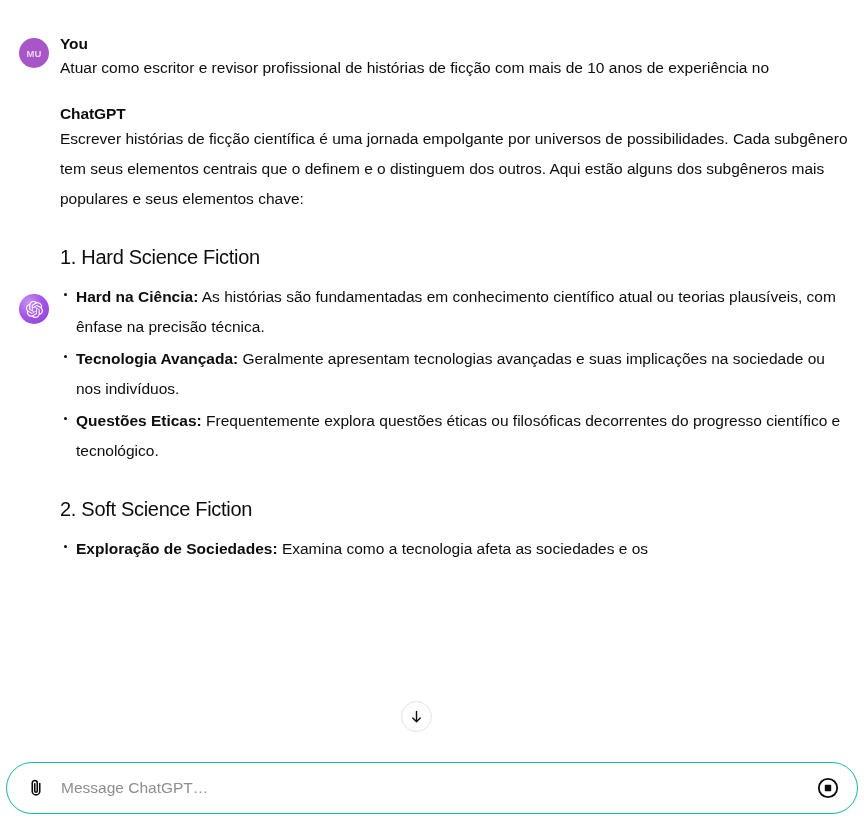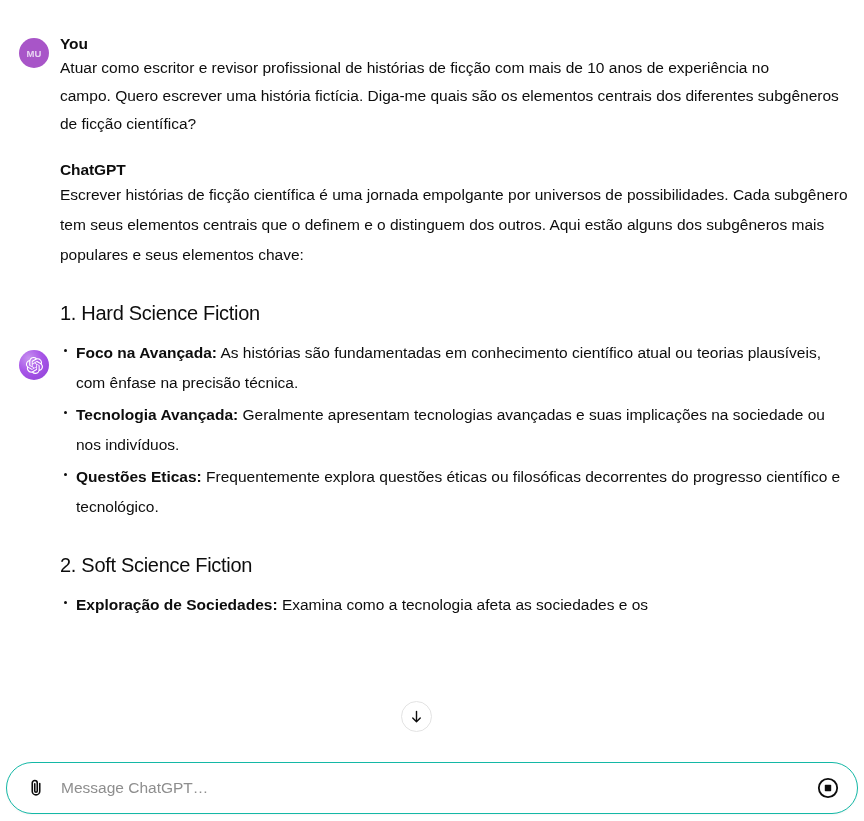--- a/index.html
+++ b/index.html
@@ -223,40 +223,39 @@
 
 <div id="conversation">
 
   <div class="turn user-turn">
     <div class="avatar user-avatar">
       <span>MU</span>
     </div>
     <div class="author">You</div>
     <div class="msg-body">
       <p>Atuar como escritor e revisor profissional de histórias de ficção com mais de 10 anos de experiência no</p>
-      <p>campo. Quero escrever uma história fictícia. Diga-me quais são os elementos centrais dos diferentes subgêneros de ficção científica?</p>
     </div>
   </div>
 
   <div class="turn assistant-turn">
     <div class="avatar gpt-avatar">
       <svg width="19" height="19" viewBox="0 0 24 24" fill="none" aria-hidden="true">
         <path d="M21.2 10.0a5.4 5.4 0 0 0-.46-4.43 5.45 5.45 0 0 0-5.87-2.61A5.42 5.42 0 0 0 10.8 1.2a5.45 5.45 0 0 0-5.2 3.77 5.4 5.4 0 0 0-3.6 2.62 5.45 5.45 0 0 0 .67 6.4 5.4 5.4 0 0 0 .46 4.43 5.45 5.45 0 0 0 5.87 2.61 5.4 5.4 0 0 0 4.07 1.82 5.45 5.45 0 0 0 5.2-3.78 5.4 5.4 0 0 0 3.6-2.62 5.45 5.45 0 0 0-.67-6.4zM13.08 21.1a4.04 4.04 0 0 1-2.6-.94l.13-.07 4.32-2.5a.7.7 0 0 0 .36-.61v-6.1l1.83 1.06a.07.07 0 0 1 .04.05v5.05a4.06 4.06 0 0 1-4.08 4.05zM4.33 17.37a4.03 4.03 0 0 1-.49-2.71l.13.08 4.33 2.5a.7.7 0 0 0 .71 0l5.28-3.05v2.11a.07.07 0 0 1-.03.06l-4.38 2.52a4.06 4.06 0 0 1-5.55-1.48zM3.19 8.3a4.04 4.04 0 0 1 2.11-1.78v5.14a.7.7 0 0 0 .35.6l5.27 3.04-1.83 1.06a.07.07 0 0 1-.06 0L4.66 13.8a4.06 4.06 0 0 1-1.48-5.54zm15.03 3.49L12.93 8.7l1.83-1.05a.07.07 0 0 1 .07 0l4.37 2.52a4.05 4.05 0 0 1-.62 7.3v-5.13a.7.7 0 0 0-.36-.6zm1.82-2.74l-.13-.08-4.32-2.52a.7.7 0 0 0-.71 0L9.6 9.5V7.4a.07.07 0 0 1 .03-.06l4.37-2.52a4.05 4.05 0 0 1 6.03 4.2zM8.6 12.8l-1.83-1.06a.07.07 0 0 1-.04-.05V6.64a4.05 4.05 0 0 1 6.65-3.11l-.13.07-4.32 2.5a.7.7 0 0 0-.36.6l.03 6.09zm1-2.14l2.35-1.36 2.35 1.36v2.71l-2.35 1.36-2.35-1.36v-2.71z" fill="#ffffff"></path>
       </svg>
     </div>
 
     <div class="author">ChatGPT</div>
 
     <div class="msg-body">
       <p>Escrever histórias de ficção científica é uma jornada empolgante por universos de possibilidades. Cada subgênero tem seus elementos centrais que o definem e o distinguem dos outros. Aqui estão alguns dos subgêneros mais populares e seus elementos chave:</p>
 
       <h3 class="section-heading">1. Hard Science Fiction</h3>
       <ul class="bullets">
         <li>
-          <b>Foco na Avançada:</b><span> As histórias são fundamentadas em conhecimento científico atual ou teorias plausíveis, com ênfase na precisão técnica.</span>
+          <b>Hard na Ciência:</b><span> As histórias são fundamentadas em conhecimento científico atual ou teorias plausíveis, com ênfase na precisão técnica.</span>
         </li>
         <li>
           <b>Tecnologia Avançada:</b><span> Geralmente apresentam tecnologias avançadas e suas implicações na sociedade ou nos indivíduos.</span>
         </li>
         <li>
           <b>Questões Eticas:</b><span> Frequentemente explora questões éticas ou filosóficas decorrentes do progresso científico e tecnológico.</span>
         </li>
       </ul>
 
       <h3 class="section-heading">2. Soft Science Fiction</h3>

